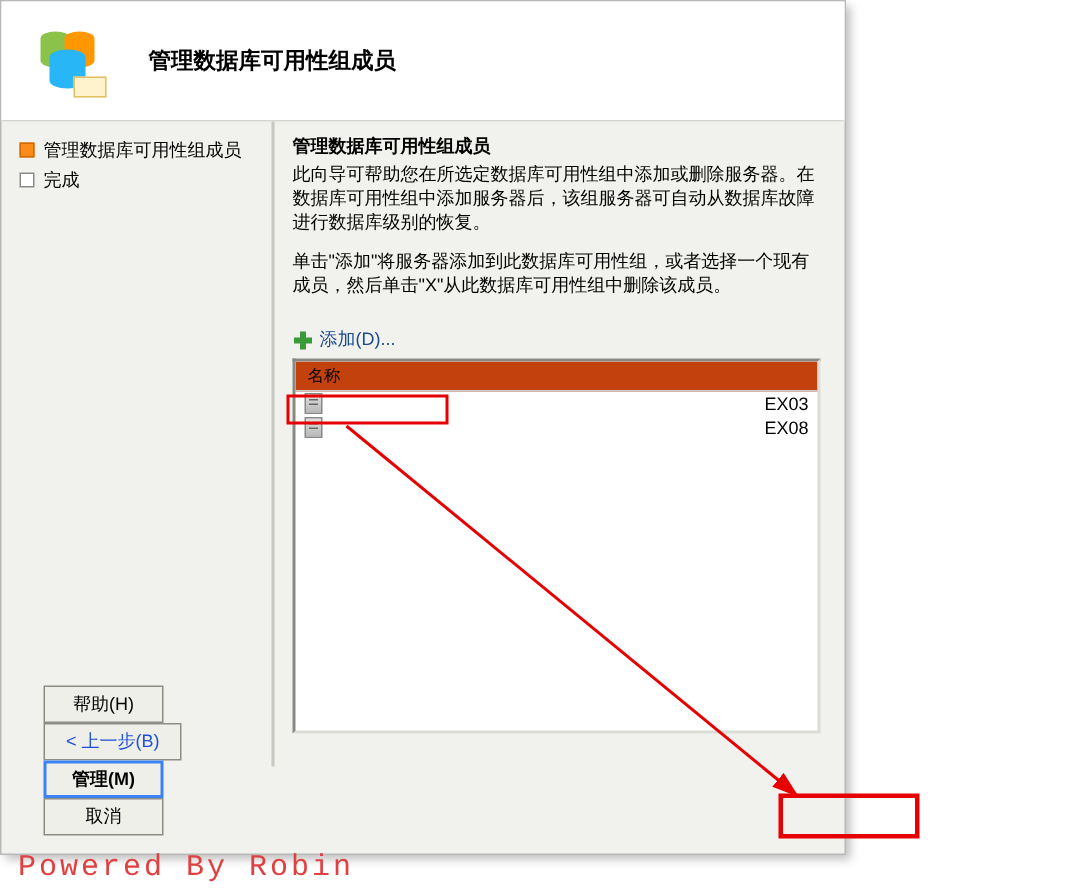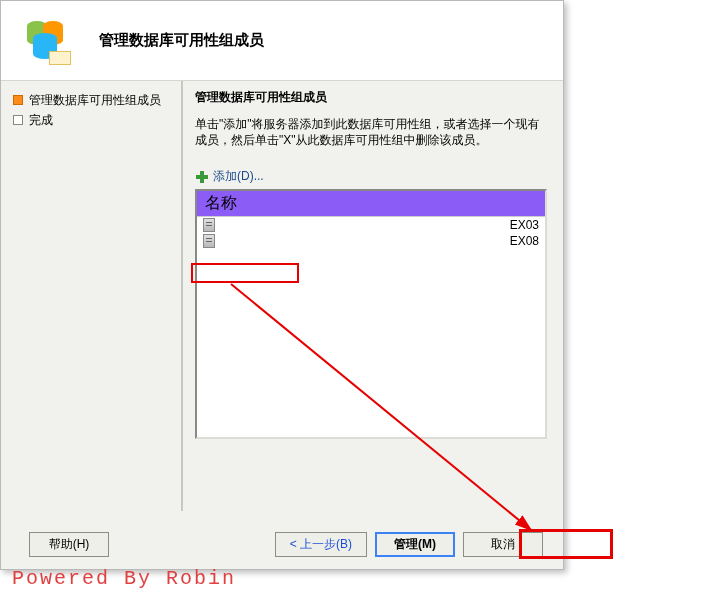--- a/index.html
+++ b/index.html
@@ -118,24 +118,24 @@
     .plus-icon:before { left: 5px; top: 1px; width: 4px; height: 12px; }
     .plus-icon:after { top: 5px; left: 1px; height: 4px; width: 12px; }
     .listbox {
       margin-top: 4px;
       border: 2px inset #dcdcd6;
       background: #fff;
       height: 250px;
       overflow: auto;
     }
     .list-header {
-      background: #8b5cf6;
+      background: #c2410c;
       border-bottom: 1px solid #ccc;
       padding: 2px 8px;
-      font-size: 16px;
+      font-size: 11px;
     }
     .list-item {
       display: flex;
       align-items: center;
       padding: 1px 6px;
       cursor: default;
       justify-content: space-between;
     }
     .srv-icon {
       width: 12px;
@@ -181,20 +181,21 @@
       pointer-events: none;
     }
     .footer {
       position: absolute;
       bottom: 12px;
       left: 0;
       right: 0;
       display: flex;
       align-items: flex-start;
       padding: 0 20px;
+      flex-direction: column;
     }
     .btn {
       background: #efefea;
       border: 1px solid #8d8d86;
       padding: 3px 14px;
       font-size: 12px;
       font-family: inherit;
       cursor: pointer;
       min-width: 80px;
       text-align: center;
@@ -235,20 +236,21 @@
         <div class="side-text">管理数据库可用性组成员</div>
       </div>
       <div class="side-item">
         <div class="side-box"></div>
         <div class="side-text">完成</div>
       </div>
     </div>
 
     <div class="content">
       <div class="content-title">管理数据库可用性组成员</div>
+      <div class="content-desc">此向导可帮助您在所选定数据库可用性组中添加或删除服务器。在数据库可用性组中添加服务器后，该组服务器可自动从数据库故障进行数据库级别的恢复。</div>
       <div class="content-hint">单击"添加"将服务器添加到此数据库可用性组，或者选择一个现有成员，然后单击"X"从此数据库可用性组中删除该成员。</div>
 
       <div class="add-row">
         <span class="plus-icon"></span>
         <span>添加(D)...</span>
       </div>
 
       <div class="listbox">
         <div class="list-header">名称</div>
         <div class="list-item">

